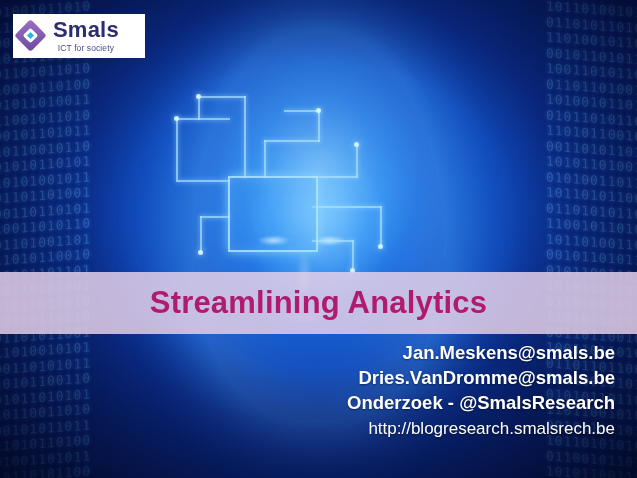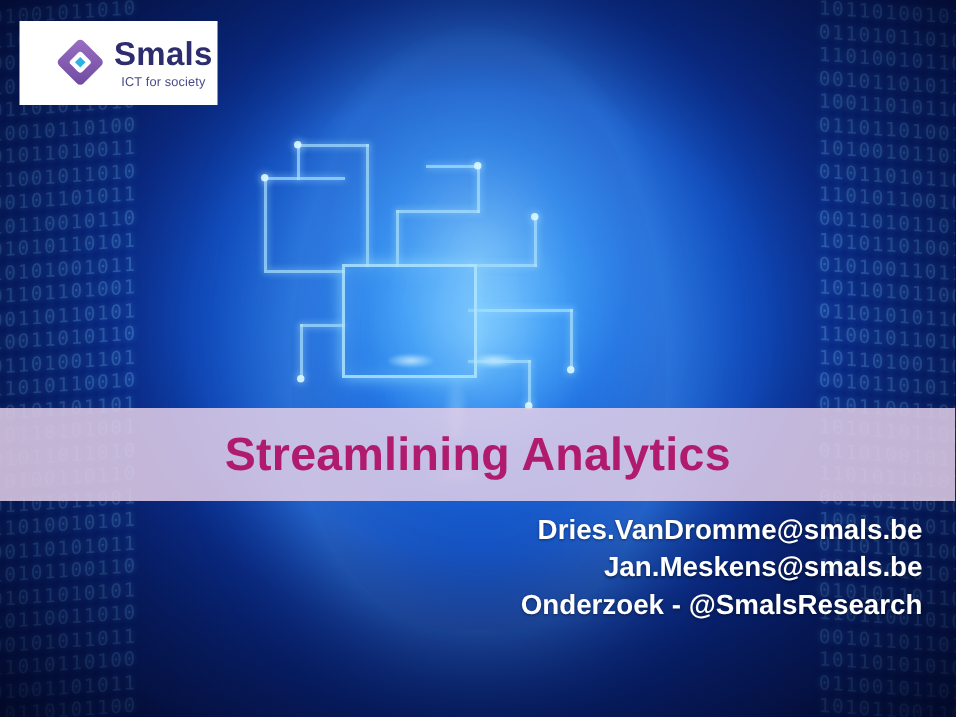--- a/index.html
+++ b/index.html
@@ -144,25 +144,25 @@
     background: rgba(215,245,255,0.95);
     box-shadow: 0 0 6px rgba(170,225,255,0.9);
   }
 
   
   .logo {
     position: absolute;
     left: 13px;
     top: 14px;
     width: 132px;
-    height: 56px;
+    height: 44px;
     background: #ffffff;
     display: flex;
     align-items: center;
-    padding-left: 24px;
+    padding-left: 1px;
     box-sizing: border-box;
   }
   .logo-mark {
     width: 34px;
     height: 34px;
     position: relative;
     flex: 0 0 34px;
     margin-right: 5px;
   }
   .logo-mark .diamond {
@@ -312,18 +312,19 @@
       <div class="logo-name">Smals</div>
       <div class="logo-tag">ICT for society</div>
     </div>
   </div>
 
   <div class="title-band">
     <div class="title-text">Streamlining Analytics</div>
   </div>
 
   <div class="lower">
+    <div class="contact-line">Jan.Meskens@smals.be</div>
     <div class="contact-line">Dries.VanDromme@smals.be</div>
-    <div class="contact-line">Jan.Meskens@smals.be</div>
     <div class="org-line">Onderzoek - @SmalsResearch</div>
+    <div class="url-line">http://blogresearch.smalsrech.be</div>
   </div>
 
 </div>
 
 </body></html>

